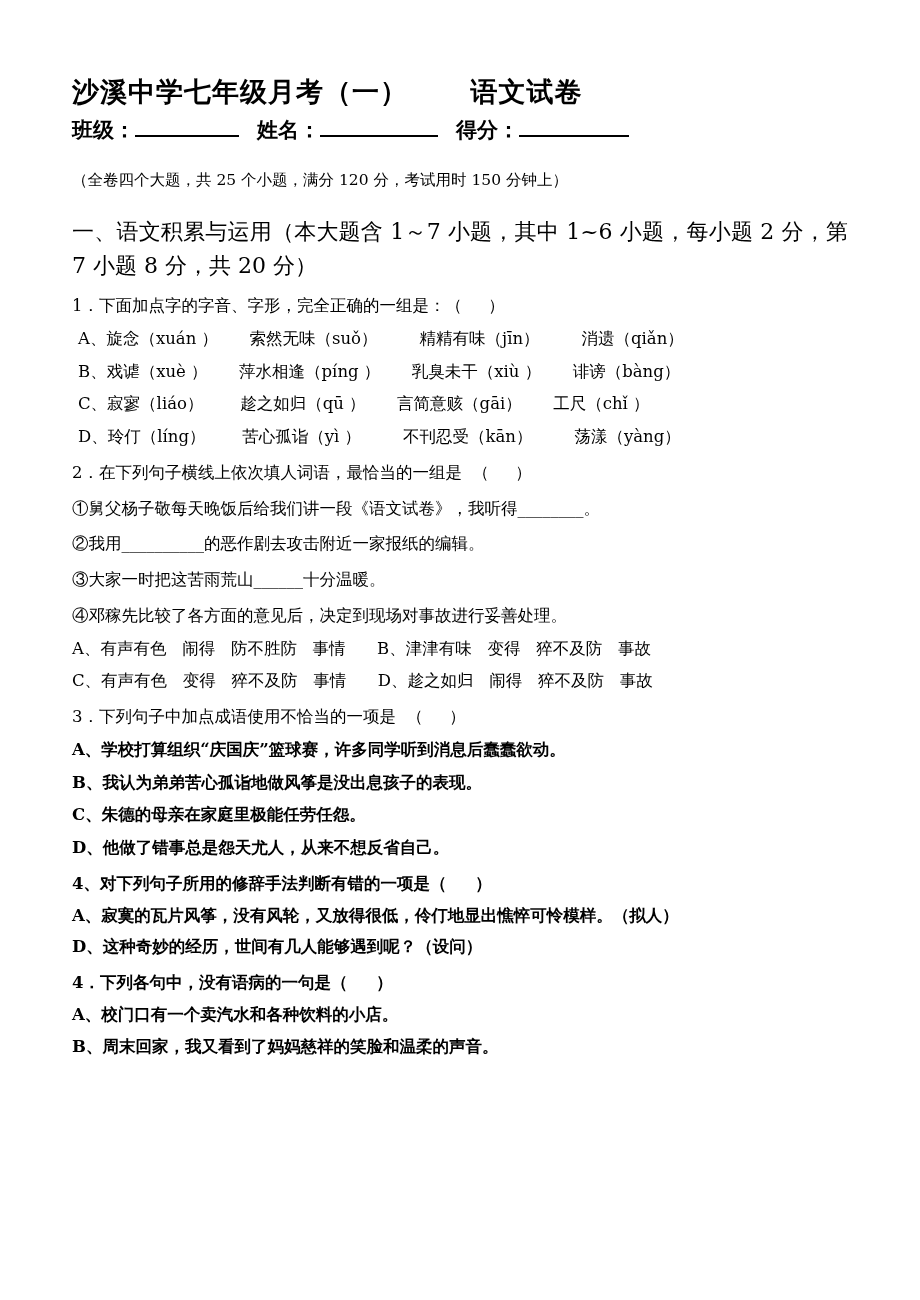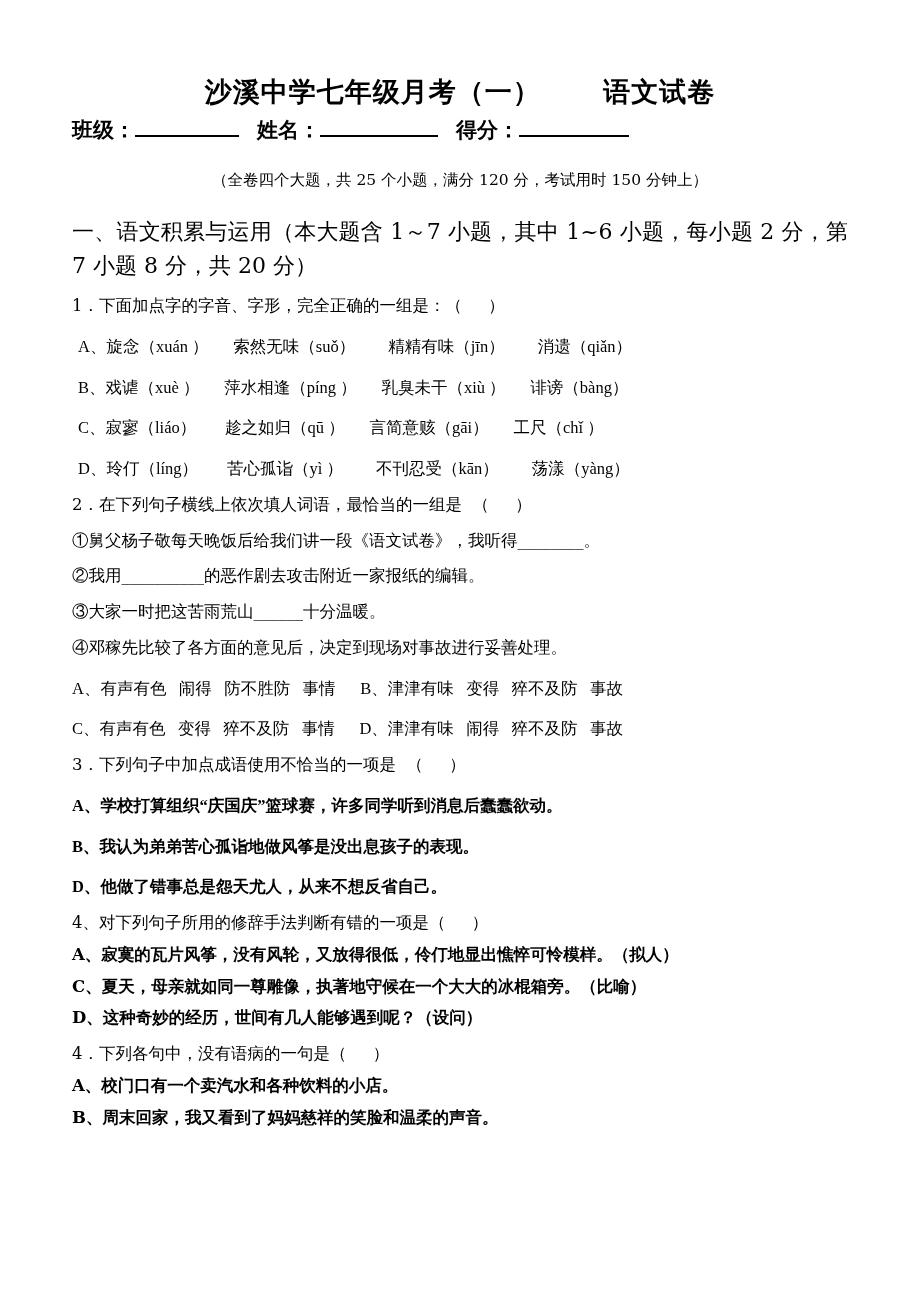--- a/index.html
+++ b/index.html
@@ -15,21 +15,20 @@
     position: relative;
     overflow: hidden;
   }
   .page {
     width: 920px;
     height: 1300px;
     box-sizing: border-box;
     padding: 56px 72px 0 72px;
   }
   .doc-title {
-    text-align: center;
     font-size: 27px;
     font-weight: bold;
     letter-spacing: 1px;
     margin: 18px 0 4px 0;
     white-space: pre;
   }
   .fill-line {
     font-size: 21px;
     font-weight: bold;
     margin: 6px 0 0 0;
@@ -39,45 +38,43 @@
     display: inline-block;
     border-bottom: 2px solid #000;
     height: 17px;
     vertical-align: baseline;
   }
   .bl-1 { width: 104px; }
   .bl-2 { width: 118px; }
   .bl-3 { width: 110px; }
 
   .subtitle {
-    text-align: center;
     font-size: 15.5px;
     margin: 26px 0 0 0;
   }
 
   .sec-head {
     font-size: 22px;
     margin: 24px 0 0 0;
     line-height: 1.55;
     text-align: justify;
   }
 
   .q {
     font-size: 16.5px;
     line-height: 1.5;
     margin: 11px 0 0 0;
     white-space: pre-wrap;
   }
-  .q.bold { font-weight: normal; }
+  .q.bold { font-weight: bold; }
   .opt {
     font-size: 16.5px;
     line-height: 1.5;
-    margin: 16px 0 0 0;
+    margin: 8px 0 0 0;
     white-space: pre;
-    font-family: Liberation Serif, serif;
   }
   .opt.bold { font-weight: bold; }
   .indent-sm { padding-left: 6px; }
   .wrapline {
     font-size: 16.5px;
     line-height: 1.5;
     margin: 7px 0 0 0;
     white-space: pre-wrap;
     text-align: justify;
     font-weight: bold;
@@ -102,29 +99,29 @@
   <div class="opt indent-sm">B、戏谑（xuè ）      萍水相逢（píng ）      乳臭未干（xiù ）      诽谤（bàng）</div>
   <div class="opt indent-sm">C、寂寥（liáo）       趁之如归（qū ）      言简意赅（gāi）      工尺（chǐ ）</div>
   <div class="opt indent-sm">D、玲仃（líng）       苦心孤诣（yì ）        不刊忍受（kān）        荡漾（yàng）</div>
 
   <div class="q">2．在下列句子横线上依次填人词语，最恰当的一组是  （     ）</div>
   <div class="q">①舅父杨子敬每天晚饭后给我们讲一段《语文试卷》，我听得________。</div>
   <div class="q">②我用__________的恶作剧去攻击附近一家报纸的编辑。</div>
   <div class="q">③大家一时把这苦雨荒山______十分温暖。</div>
   <div class="q">④邓稼先比较了各方面的意见后，决定到现场对事故进行妥善处理。</div>
   <div class="opt">A、有声有色   闹得   防不胜防   事情      B、津津有味   变得   猝不及防   事故</div>
-  <div class="opt">C、有声有色   变得   猝不及防   事情      D、津津有味   闹得   猝不及防   事故</div>
+  <div class="opt">C、有声有色   变得   猝不及防   事情      D、趁之如归   闹得   猝不及防   事故</div>
 
   <div class="q">3．下列句子中加点成语使用不恰当的一项是  （     ）</div>
   <div class="opt bold">A、学校打算组织“庆国庆”篮球赛，许多同学听到消息后蠢蠢欲动。</div>
   <div class="opt bold">B、我认为弟弟苦心孤诣地做风筝是没出息孩子的表现。</div>
+  <div class="opt bold">C、朱德的母亲在家庭里极能任劳任怨。</div>
   <div class="opt bold">D、他做了错事总是怨天尤人，从来不想反省自己。</div>
 
   <div class="q bold">4、对下列句子所用的修辞手法判断有错的一项是（     ）</div>
   <div class="wrapline">A、寂寞的瓦片风筝，没有风轮，又放得很低，伶仃地显出憔悴可怜模样。（拟人）</div>
-  <div class="wrapline">C、夏天，母亲就如同一尊雕像，执著地守候在一个大大的冰棍箱旁。（比喻）</div>
   <div class="wrapline">D、这种奇妙的经历，世间有几人能够遇到呢？（设问）</div>
 
   <div class="q bold">4．下列各句中，没有语病的一句是（     ）</div>
   <div class="wrapline">A、校门口有一个卖汽水和各种饮料的小店。</div>
   <div class="wrapline">B、周末回家，我又看到了妈妈慈祥的笑脸和温柔的声音。</div>
 
 </div>
 
 </body></html>

